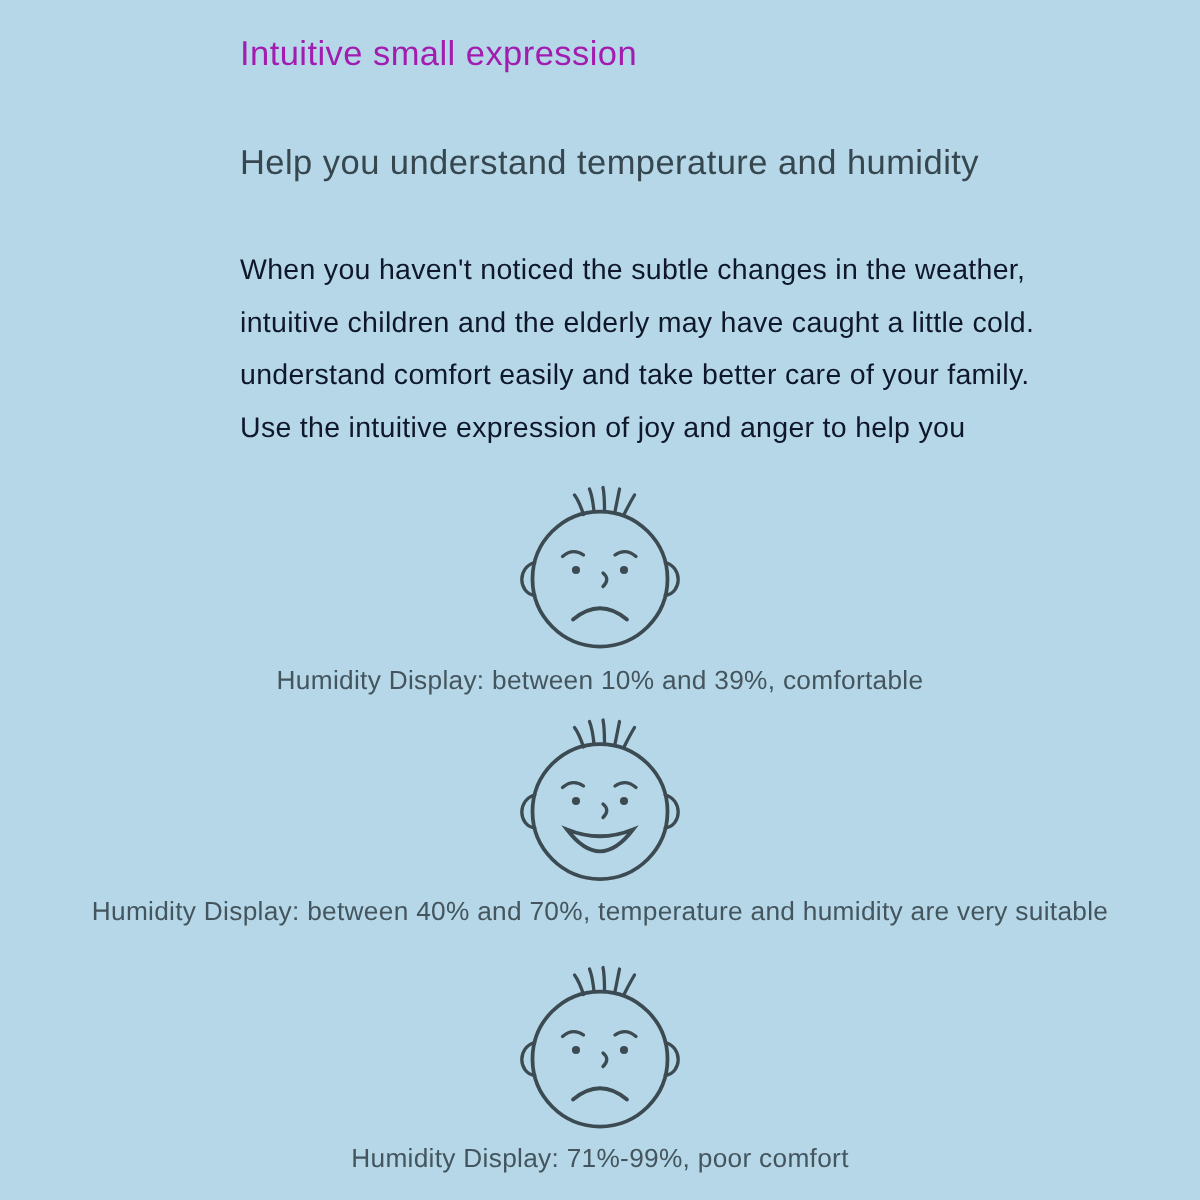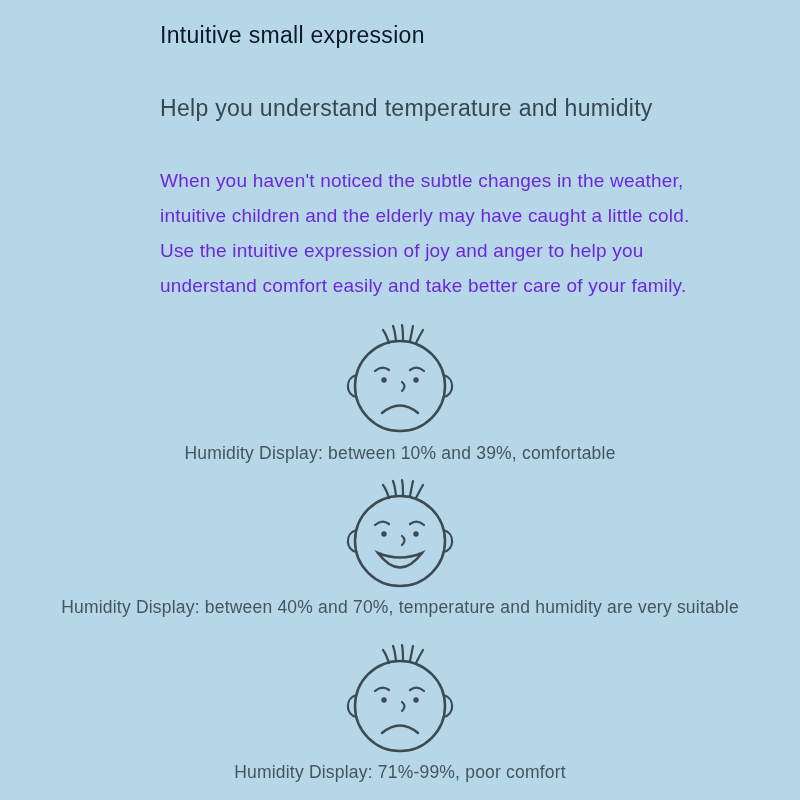--- a/index.html
+++ b/index.html
@@ -15,40 +15,40 @@
     height: 800px;
     background: #b5d7e8;
     overflow: hidden;
   }
   .title {
     position: absolute;
     left: 160px;
     top: 22px;
     font-size: 23px;
     font-weight: 500;
-    color: #0f172a;
+    color: #a21caf;
     letter-spacing: 0.3px;
   }
   .subtitle {
     position: absolute;
     left: 160px;
     top: 79px;
     font-size: 23px;
     font-weight: 500;
     color: #37474f;
     letter-spacing: 0.3px;
     margin-top: 16px;
   }
   .description {
     position: absolute;
     left: 160px;
     top: 163px;
     width: 520px;
     font-size: 19px;
-    color: #6d28d9;
+    color: #0f172a;
     letter-spacing: 0.2px;
   }
   .description .line {
     line-height: 35px;
     white-space: nowrap;
   }
   .face {
     position: absolute;
     left: 335px;
     width: 130px;
@@ -95,22 +95,22 @@
 <body>
 
 <div class="page">
 
   <div class="title">Intuitive small expression</div>
   <div class="subtitle">Help you understand temperature and humidity</div>
 
   <div class="description">
     <div class="line">When you haven't noticed the subtle changes in the weather,</div>
     <div class="line">intuitive children and the elderly may have caught a little cold.</div>
+    <div class="line">understand comfort easily and take better care of your family.</div>
     <div class="line">Use the intuitive expression of joy and anger to help you</div>
-    <div class="line">understand comfort easily and take better care of your family.</div>
   </div>
 
   <div class="face face-1">
     <svg viewBox="0 0 130 115" xmlns="http://www.w3.org/2000/svg">
 
       <path class="stroke" d="M21.5 52 C 10 55, 10 72, 21.5 74"></path>
       <path class="stroke" d="M108.5 52 C 120 55, 120 72, 108.5 74"></path>
 
       <circle class="stroke-thick" cx="65" cy="63" r="45"></circle>
 

